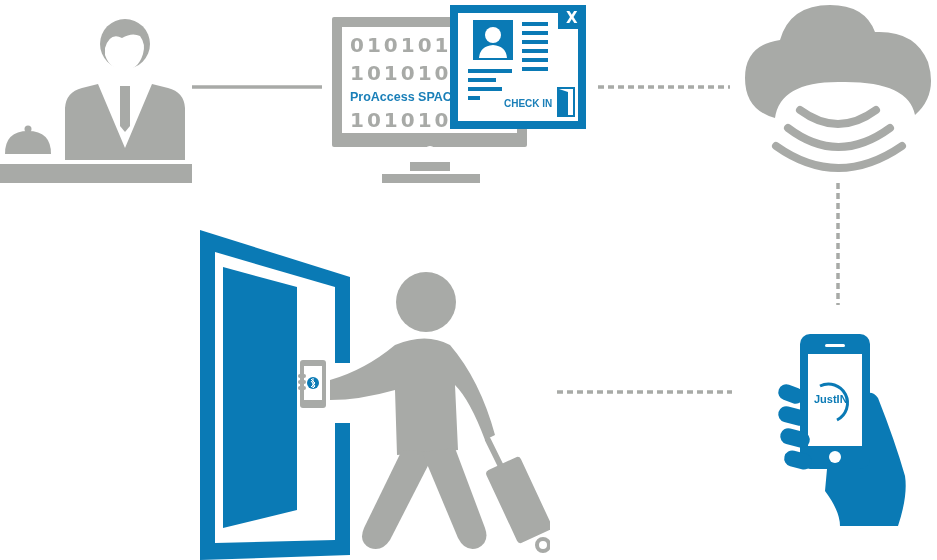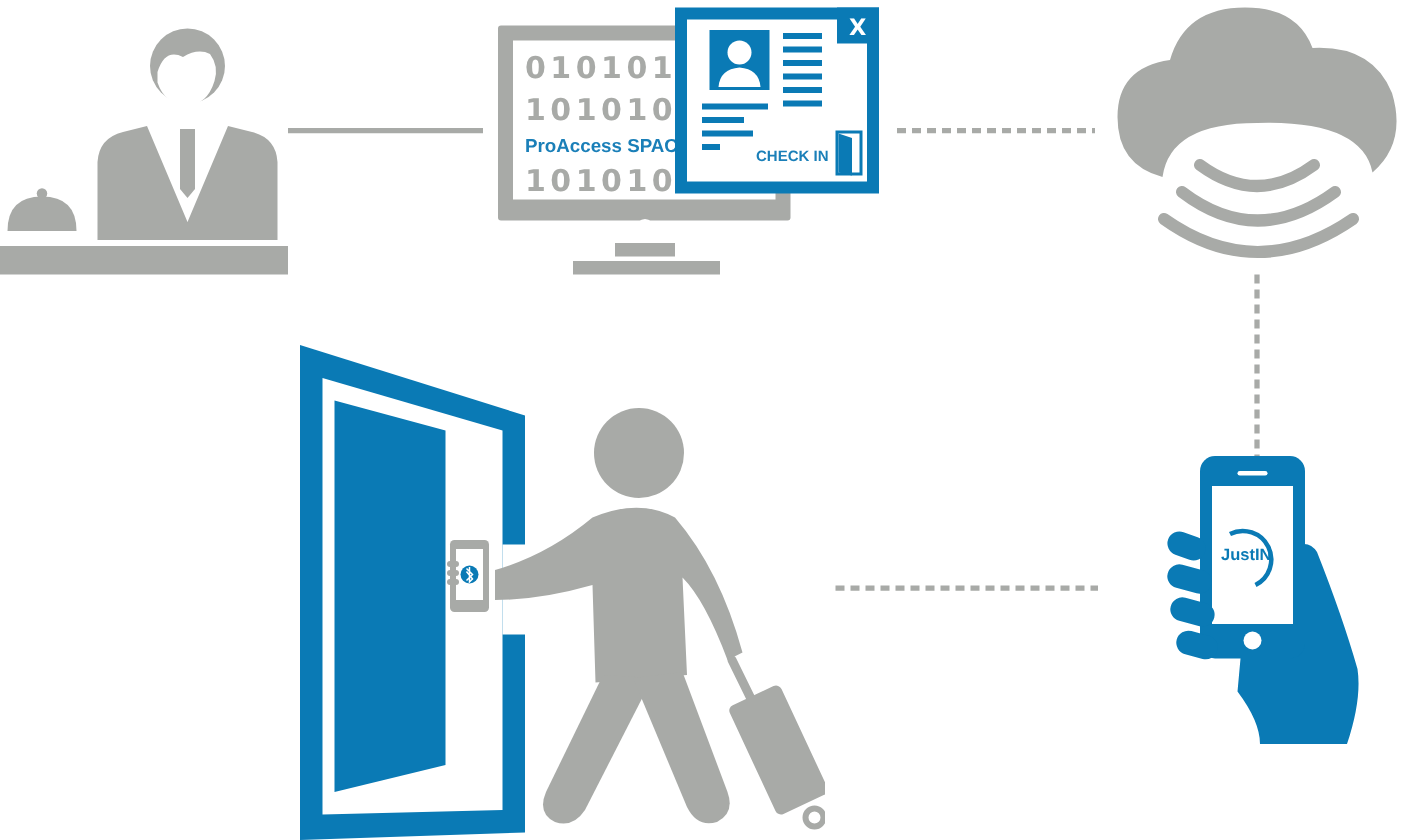--- a/index.html
+++ b/index.html
@@ -93,21 +93,21 @@
   <svg width="195" height="185">
     <path d="M35,118 Q5,110 5,78 Q5,45 40,40 Q50,5 90,5 Q125,5 135,32 Q175,30 188,62 Q198,95 175,115 Q168,80 98,82 Q40,82 35,118 Z" fill="#a8aaa7"></path>
     <path d="M35,118 Q45,88 98,88 Q155,88 170,118 Q185,110 188,95" fill="none"></path>
     <path d="M40,117 Q52,88 98,87 Q150,88 172,116" fill="#ffffff"></path>
     <path d="M60,110 Q98,138 136,110" fill="none" stroke="#a8aaa7" stroke-width="8" stroke-linecap="round"></path>
     <path d="M48,128 Q98,166 150,128" fill="none" stroke="#a8aaa7" stroke-width="8" stroke-linecap="round"></path>
     <path d="M36,146 Q98,190 162,146" fill="none" stroke="#a8aaa7" stroke-width="8" stroke-linecap="round"></path>
   </svg>
 </div>
 
-<div class="abs" style="left:770px;top:296px">
+<div class="abs" style="left:770px;top:326px">
   <svg width="165" height="205">
 
     <path d="M85,75 Q100,60 108,72 Q125,115 135,150 Q138,170 128,200 L70,200 Q70,185 55,165 L60,110 Z" fill="#0a7ab5"></path>
 
     <rect x="30" y="8" width="70" height="135" rx="10" fill="#0a7ab5"></rect>
     <rect x="38" y="28" width="54" height="92" fill="#ffffff"></rect>
     <rect x="55" y="18" width="20" height="3" rx="1.5" fill="#ffffff"></rect>
     <circle cx="65" cy="131" r="6" fill="#ffffff"></circle>
 
     <g>

